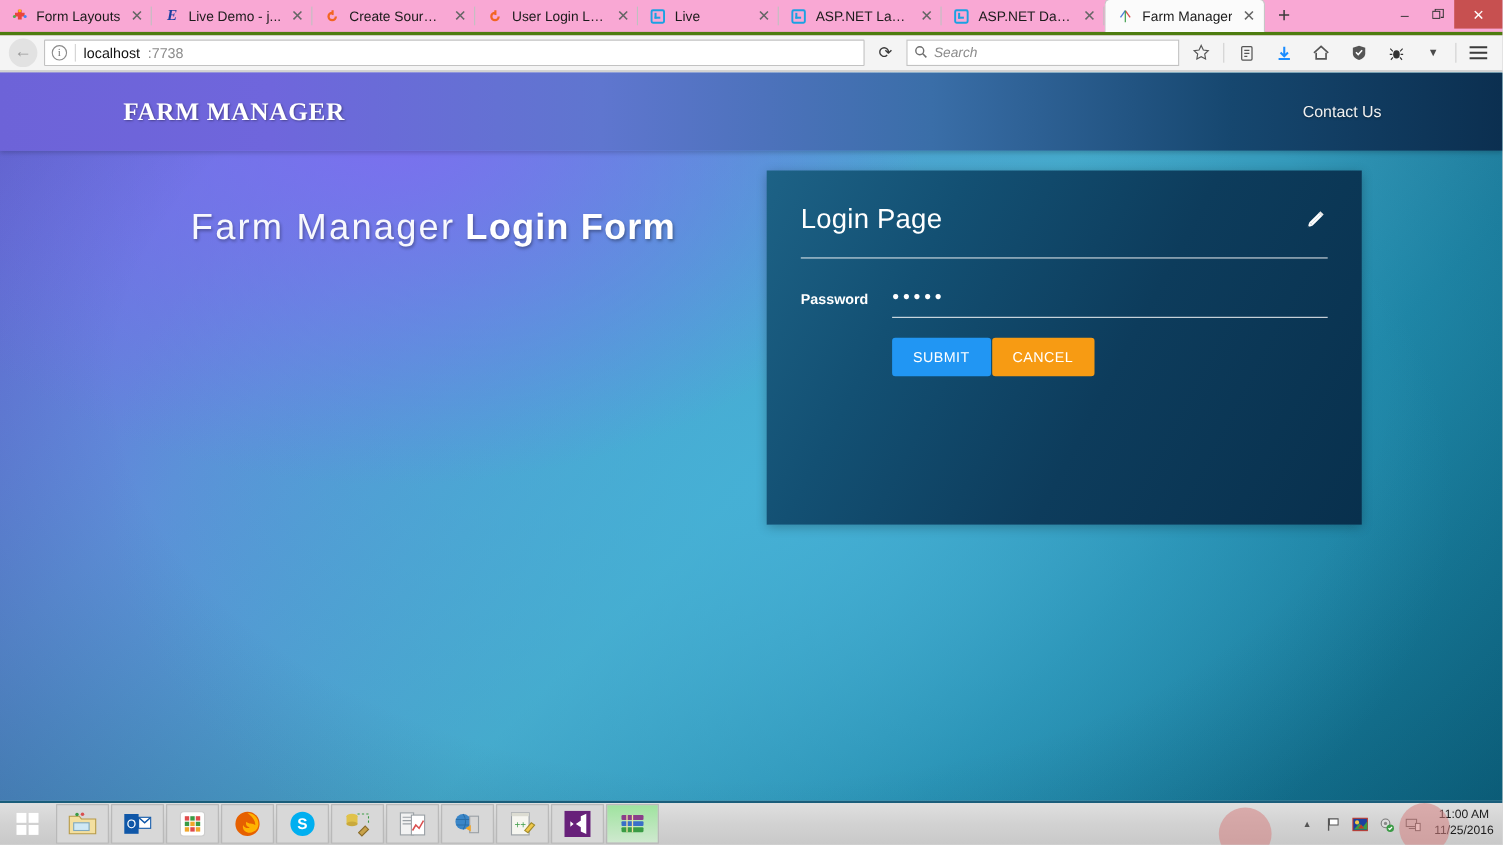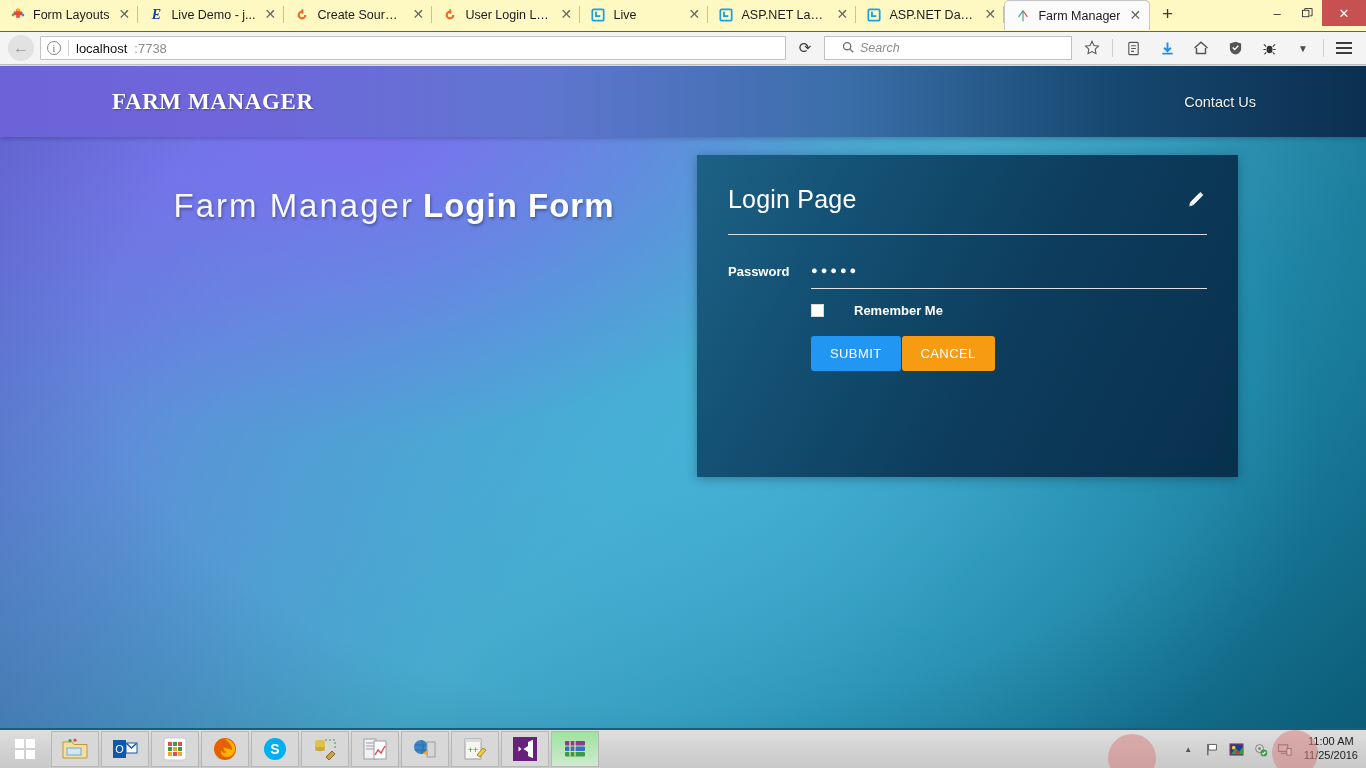--- a/index.html
+++ b/index.html
@@ -8,23 +8,23 @@
     width: 1366px; height: 768px;
     overflow: hidden;
     font-family: "Liberation Sans", sans-serif;
     background: #d9d9d9;
   }
 
   
   .browser { width: 1366px; height: 768px; position: relative; }
 
   .tabstrip {
-    height: 32px; background: #fef9c3;
-    display: flex; 
-    border-bottom: 1px solid #4d7c0f;
+    height: 32px; background: #f9a8d4;
+    display: flex; align-items: flex-end;
+    border-bottom: 3px solid #4d7c0f;
     position: relative;
   }
   .tab {
     height: 29px; display: flex; align-items: center;
     padding: 0 6px 0 10px; gap: 7px;
     max-width: 148px; min-width: 128px;
     position: relative; cursor: default;
     font-size: 12.5px; color: #1b1b1b;
   }
   .tab:not(.active)::after {
@@ -93,21 +93,21 @@
   .url-host { color: #111; }
   .url-port { color: #8c8c8c; }
   .reload {
     width: 26px; height: 24px; display: flex;
     align-items: center; justify-content: center;
     font-size: 15px; color: #3a3a3a;
   }
   .searchbox {
     width: 248px; height: 24px; background: #fff;
     border: 1px solid #c2c2c2; display: flex; align-items: center;
-    padding: 0 17px; gap: 6px; font-size: 12.5px;
+    padding: 0 6px; gap: 6px; font-size: 12.5px;
   }
   .searchbox .ph { color: #8c8c8c; font-style: italic; }
   .navicon {
     width: 28px; height: 26px; display: flex;
     align-items: center; justify-content: center;
     font-size: 15px; color: #4a4a4a;
   }
   .navsep { width: 1px; height: 18px; background: #d0d0d0; }
 
   
@@ -446,24 +446,20 @@
 
 
       <div class="field-row">
         <div class="field-label">Password</div>
         <div class="field-wrap">
           <div class="field-value dots">●●●●●</div>
           <div class="field-underline"></div>
         </div>
       </div>
 
-      <div class="remember-row">
-        <div class="checkbox"></div>
-        <div class="remember-label">Remember Me</div>
-      </div>
 
       <div class="btn-row">
         <button class="btn btn-submit">SUBMIT</button>
         <button class="btn btn-cancel">CANCEL</button>
       </div>
     </div>
   </div>
 
   <div class="taskbar">
     <div class="tb-item tb-start">

